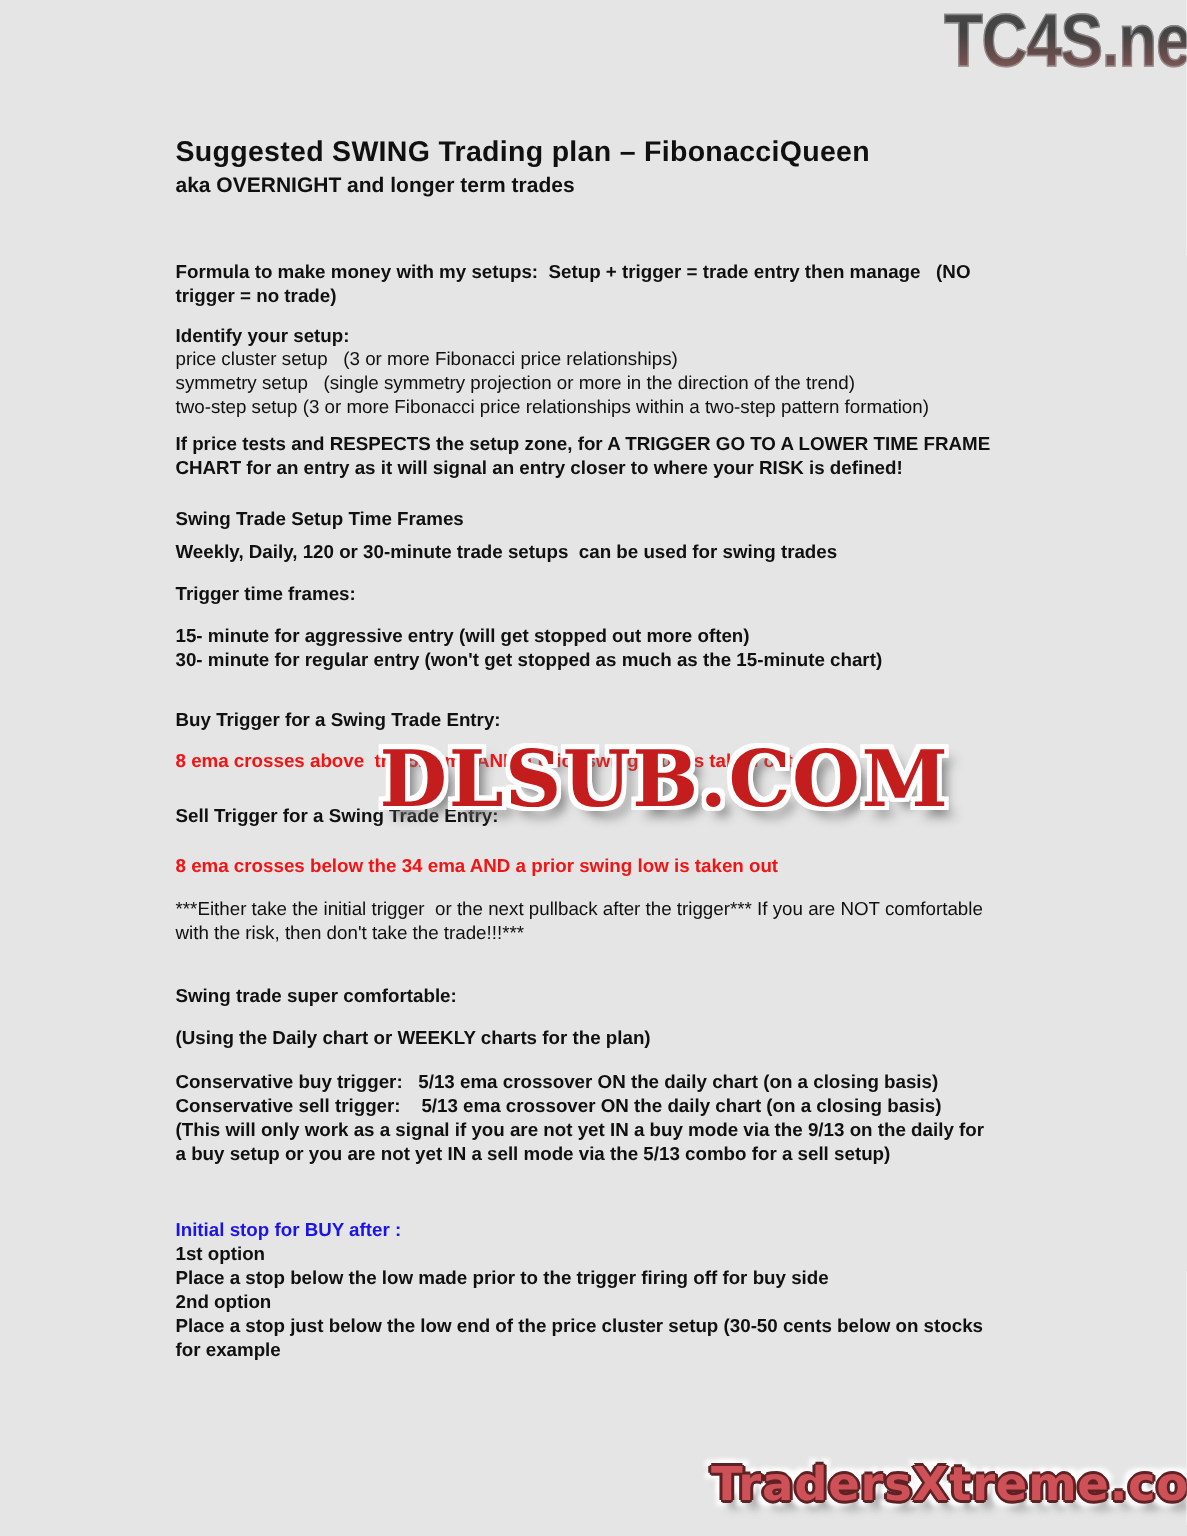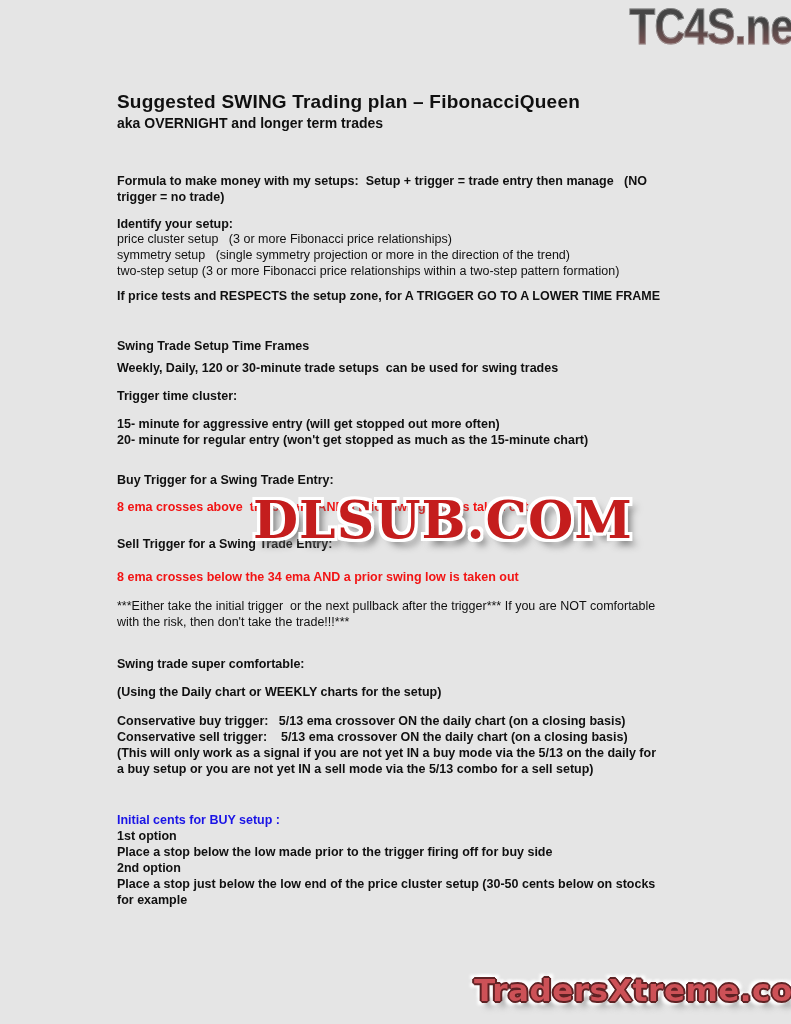--- a/index.html
+++ b/index.html
@@ -88,45 +88,46 @@
 
   <div class="line b" style="top:146px">Formula to make money with my setups:  Setup + trigger = trade entry then manage   (NO</div>
   <div class="line b" style="top:162px">trigger = no trade)</div>
 
   <div class="line b" style="top:189px">Identify your setup:</div>
   <div class="line r" style="top:204px">price cluster setup   (3 or more Fibonacci price relationships)</div>
   <div class="line r" style="top:220px">symmetry setup   (single symmetry projection or more in the direction of the trend)</div>
   <div class="line r" style="top:236px">two-step setup (3 or more Fibonacci price relationships within a two-step pattern formation)</div>
 
   <div class="line b" style="top:261px">If price tests and RESPECTS the setup zone, for A TRIGGER GO TO A LOWER TIME FRAME</div>
+  <div class="line b" style="top:277px">CHART for an entry as it will signal an entry closer to where your RISK is defined!</div>
 
   <div class="line b" style="top:311px">Swing Trade Setup Time Frames</div>
   <div class="line b" style="top:333px">Weekly, Daily, 120 or 30-minute trade setups  can be used for swing trades</div>
 
-  <div class="line b" style="top:361px">Trigger time cluster:</div>
+  <div class="line b" style="top:361px">Trigger time frames:</div>
   <div class="line b" style="top:389px">15- minute for aggressive entry (will get stopped out more often)</div>
-  <div class="line b" style="top:405px">20- minute for regular entry (won't get stopped as much as the 15-minute chart)</div>
+  <div class="line b" style="top:405px">30- minute for regular entry (won't get stopped as much as the 15-minute chart)</div>
 
   <div class="line b" style="top:445px">Buy Trigger for a Swing Trade Entry:</div>
   <div class="line red" style="top:472px">8 ema crosses above  the 51 ema AND a prior swing high is taken out</div>
 
   <div class="line b" style="top:509px">Sell Trigger for a Swing Trade Entry:</div>
   <div class="line red" style="top:542px">8 ema crosses below the 34 ema AND a prior swing low is taken out</div>
 
   <div class="line r" style="top:587px">with the risk, then don't take the trade!!!***</div>
   <div class="line r" style="top:571px">***Either take the initial trigger  or the next pullback after the trigger*** If you are NOT comfortable</div>
 
   <div class="line b" style="top:629px">Swing trade super comfortable:</div>
-  <div class="line b" style="top:657px">(Using the Daily chart or WEEKLY charts for the setup)</div>
+  <div class="line b" style="top:657px">(Using the Daily chart or WEEKLY charts for the plan)</div>
   <div class="line b" style="top:686px">Conservative buy trigger:   5/13 ema crossover ON the daily chart (on a closing basis)</div>
   <div class="line b" style="top:702px">Conservative sell trigger:    5/13 ema crossover ON the daily chart (on a closing basis)</div>
-  <div class="line b" style="top:718px">(This will only work as a signal if you are not yet IN a buy mode via the 5/13 on the daily for</div>
+  <div class="line b" style="top:718px">(This will only work as a signal if you are not yet IN a buy mode via the 9/13 on the daily for</div>
   <div class="line b" style="top:734px">a buy setup or you are not yet IN a sell mode via the 5/13 combo for a sell setup)</div>
 
-  <div class="line blue" style="top:785px">Initial cents for BUY setup :</div>
+  <div class="line blue" style="top:785px">Initial stop for BUY after :</div>
   <div class="line b" style="top:801px">1st option</div>
   <div class="line b" style="top:817px">Place a stop below the low made prior to the trigger firing off for buy side</div>
   <div class="line b" style="top:833px">2nd option</div>
   <div class="line b" style="top:849px">Place a stop just below the low end of the price cluster setup (30-50 cents below on stocks</div>
   <div class="line b" style="top:865px">for example</div>
 
   <div class="dlsub">DLSUB.COM</div>
 
   <div class="txtreme">TradersXtreme.com</div>
 

